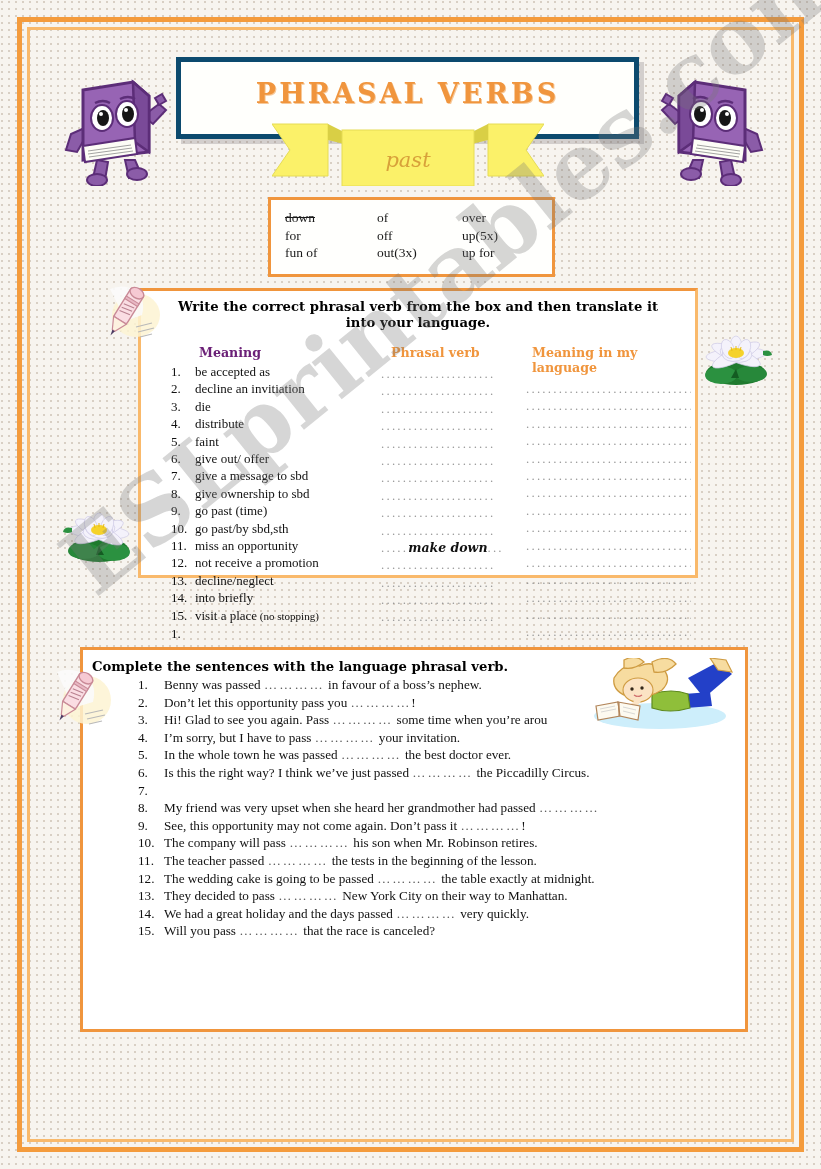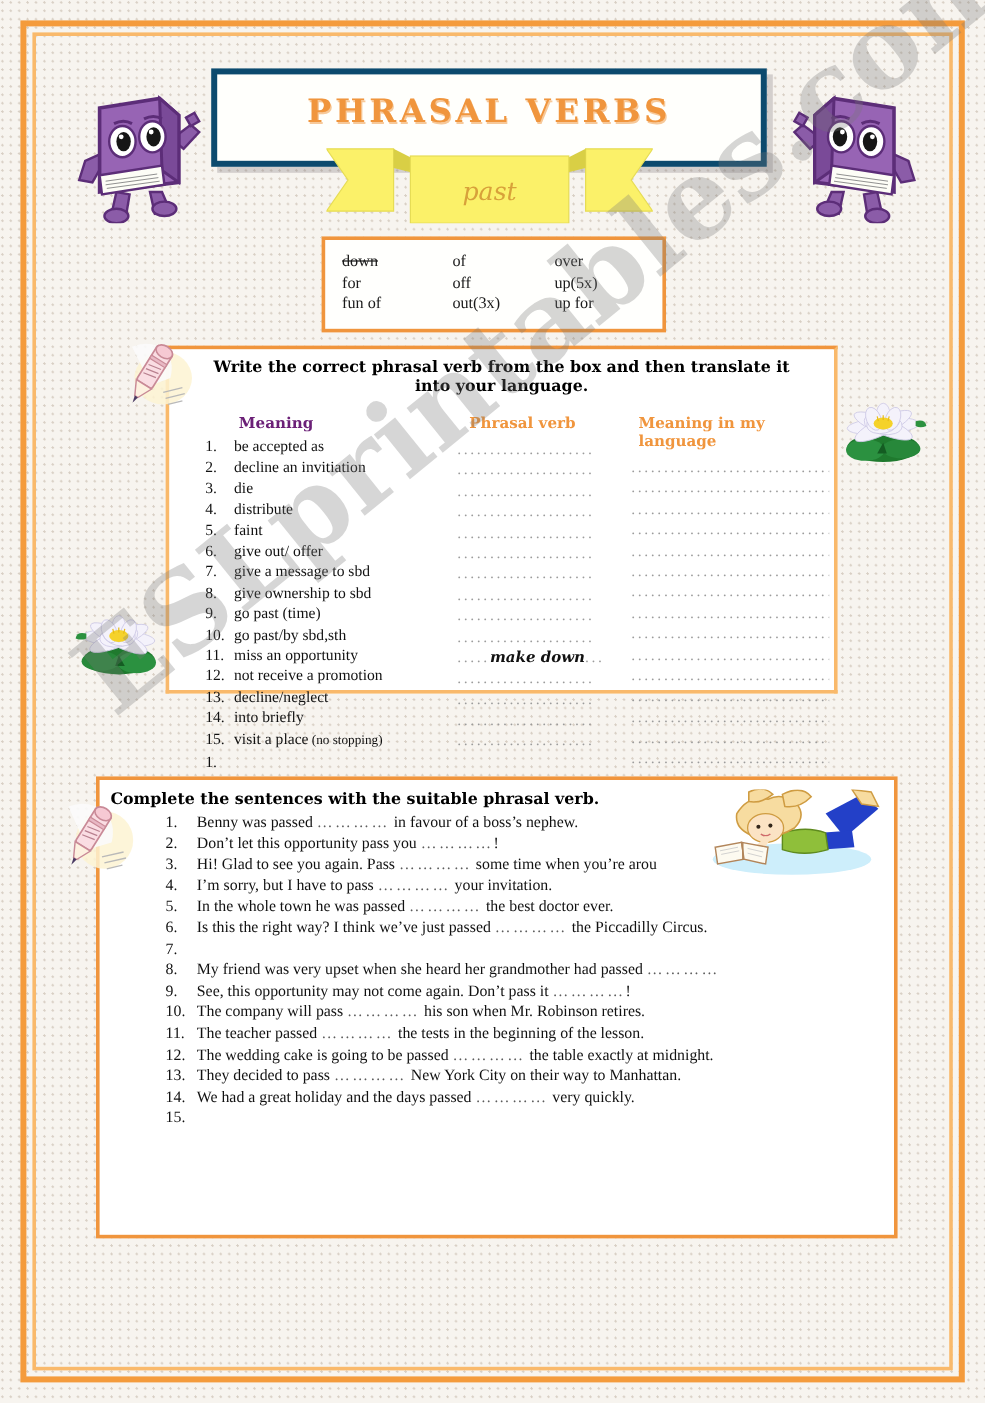--- a/index.html
+++ b/index.html
@@ -444,21 +444,21 @@
           <div class="blank-line">................................</div>
           <div class="blank-line">................................</div>
           <div class="blank-line">................................</div>
           <div class="blank-line"></div>
         </div>
     </div>
   </div>
 </div>
 
 <div id="ex2-panel">
-  <div id="ex2-instruction">Complete the sentences with the suitable phrasal verb.</div>
+  <div id="ex2-instruction">Complete the sentences with the language phrasal verb.</div>
   <ol id="sentence-list">
       <li>
         <span class="snum">1.</span>
         <span class="stext">Benny was passed <span class="gap">…………</span> in favour of a boss’s nephew.</span>
       </li>
       <li>
         <span class="snum">2.</span>
         <span class="stext">Don’t let this opportunity pass you <span class="gap">…………</span>!</span>
       </li>
       <li>
@@ -503,20 +503,21 @@
       <li>
         <span class="snum">13.</span>
         <span class="stext">They decided to pass <span class="gap">…………</span> New York City on their way to Manhattan.</span>
       </li>
       <li>
         <span class="snum">14.</span>
         <span class="stext">We had a great holiday and the days passed <span class="gap">…………</span> very quickly.</span>
       </li>
       <li>
         <span class="snum">15.</span>
+        <span class="stext">Will you pass <span class="gap">…………</span> that the race is canceled?</span>
       </li>
     </ol>
 </div>
 
 <div class="clip" id="pencil-top">
   <svg width="66" height="66" viewBox="0 0 66 66">
     <ellipse cx="40" cy="34" rx="24" ry="22" fill="#fdf3d2" opacity="0.85"></ellipse>
     <path d="M14 8 Q28 2 40 10 Q50 18 46 34 L30 40 Z" fill="#fbfbfb" opacity="0.9"></path>
     <g transform="rotate(32 28 30)">
       <rect x="22" y="6" width="15" height="34" rx="2" fill="#fadde3" stroke="#c98a97" stroke-width="1.4"></rect>

